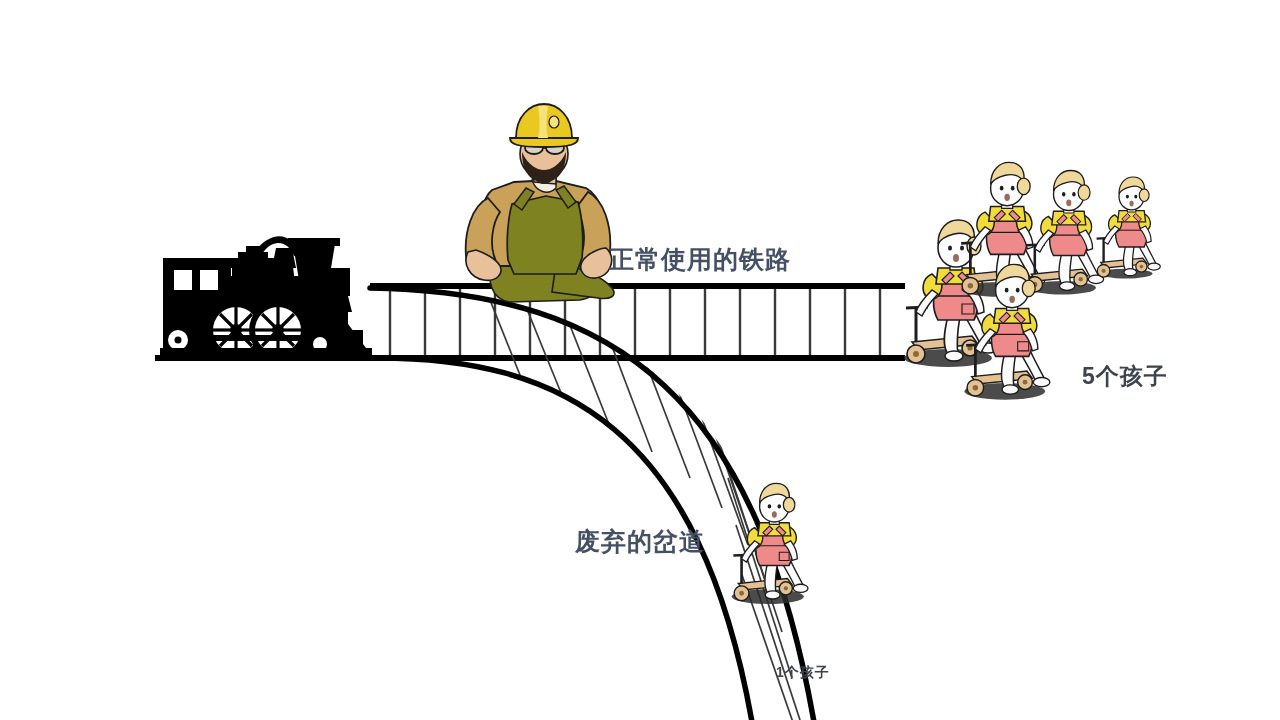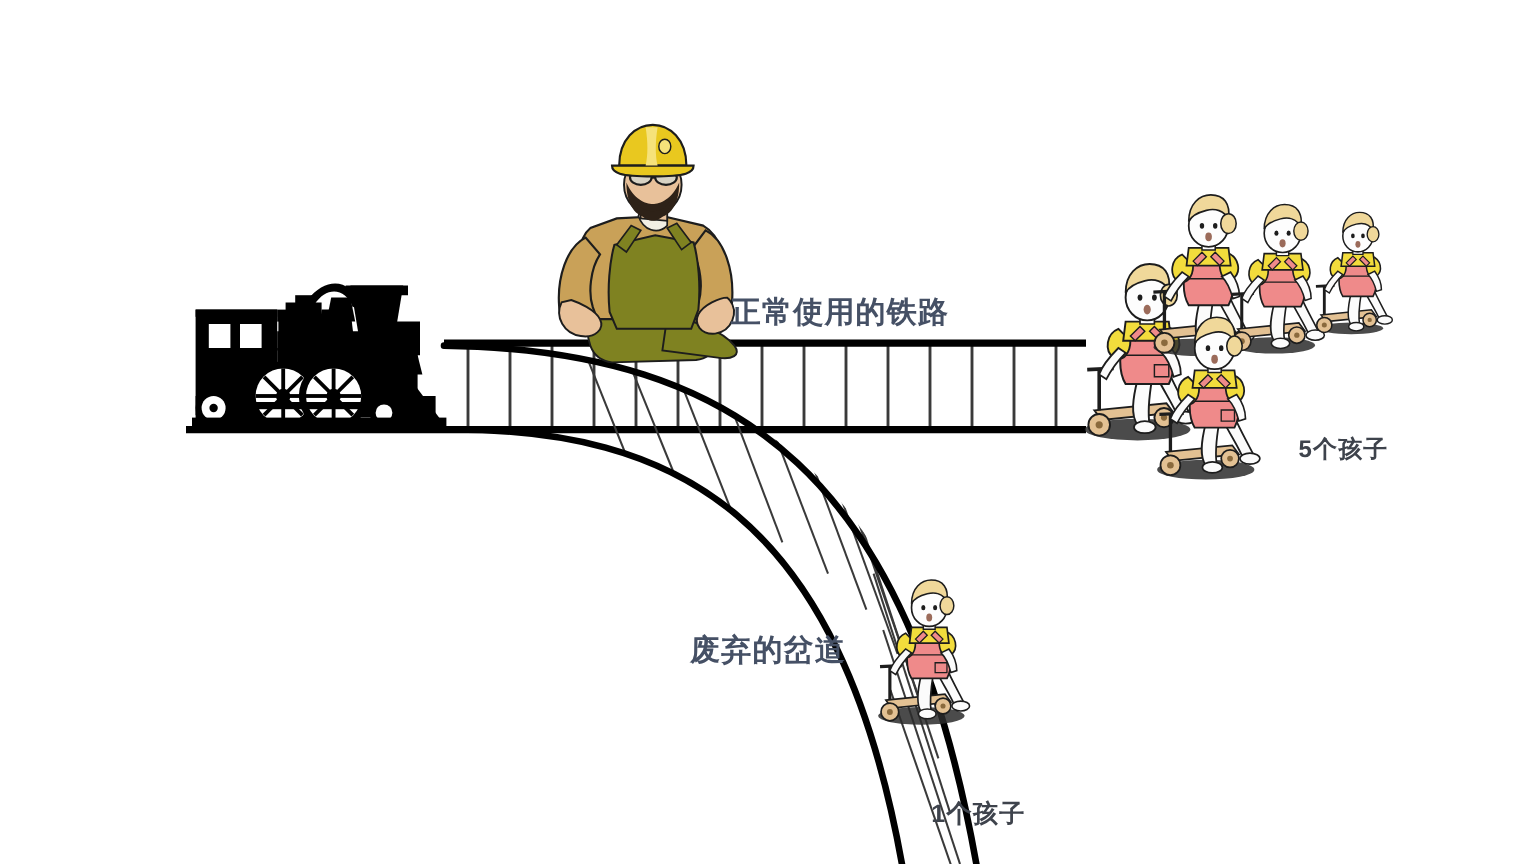--- a/index.html
+++ b/index.html
@@ -42,27 +42,27 @@
   }
   #label-branch-track {
     left: 575px;
     top: 525px;
     font-size: 25px;
     color: #455065;
   }
   #label-five-kids {
     left: 1082px;
     top: 361px;
-    font-size: 20px;
+    font-size: 23px;
     color: #3e434c;
   }
   #label-one-kid {
     left: 776px;
     top: 664px;
-    font-size: 21px;
+    font-size: 14px;
     color: #3e434c;
   }
 </style>
 </head>
 <body>
 
 <div id="scene">
 
   <svg class="layer" viewBox="0 0 1280 720">
     <defs>

